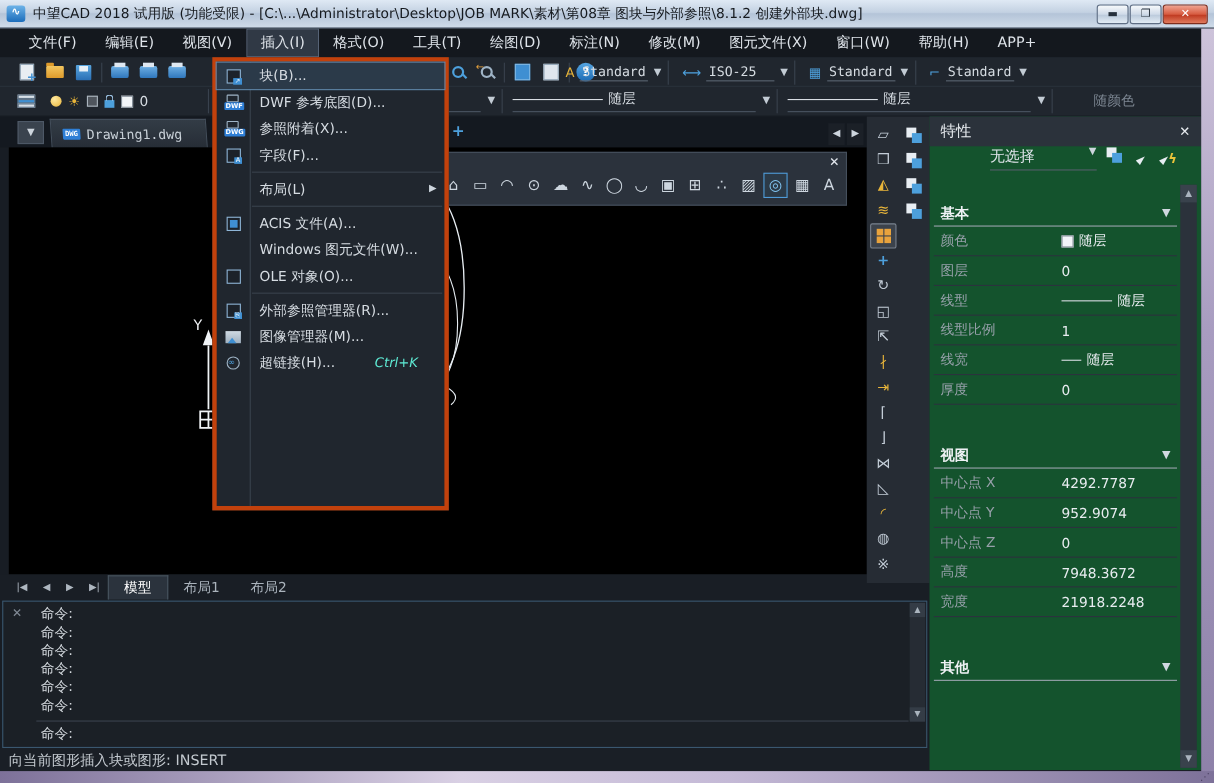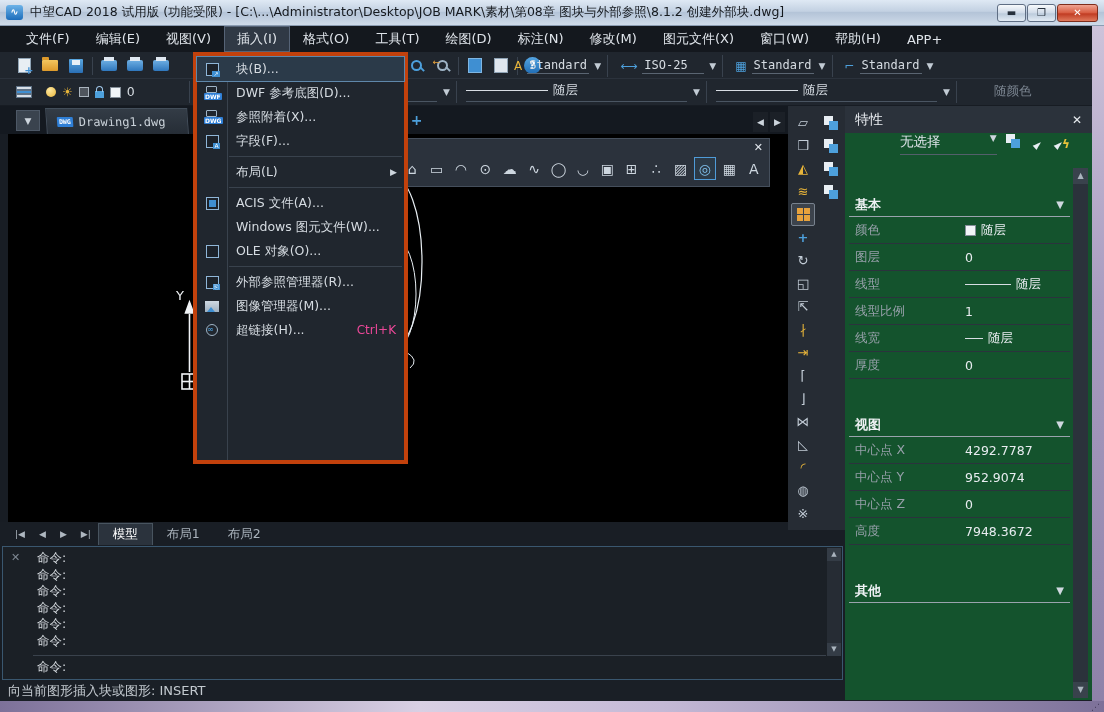--- a/index.html
+++ b/index.html
@@ -119,21 +119,21 @@
   .sq2:before { content:""; position:absolute; left:0; top:0; width:9px; height:9px; background:#e8eef3; }
   .sq2:after { content:""; position:absolute; right:0; bottom:0; width:9px; height:9px; background:#4da0dc; }
 
   
   .insmenu { left:193px; top:52px; width:215px; height:412px; background:#20262e;
     border:4px solid #c2410c; z-index:9; padding-top:1px; }
   .insmenu .iconcol { position:absolute; left:30px; top:0; bottom:0; width:1px; background:#39424d; }
   .mi { height:24px; display:flex; align-items:center; position:relative; }
   .mi .mic { width:30px; display:flex; justify-content:center; align-items:center; flex:none; }
   .mi .lbl { color:#d6dce2; font-size:12.5px; padding-left:9px; white-space:nowrap; }
-  .mi .short { margin-left:auto; padding-right:8px; color:#ec4899; font-size:12px; }
+  .mi .short { margin-left:auto; padding-right:24px; color:#5eead4; font-size:12px;font-style:italic; }
   .mi .sub { position:absolute; right:7px; color:#cdd5dd; font-size:9px; }
   .mi.hl { outline:1px solid #5f87aa; background:#2b3a49; }
   .msep { height:1px; background:#39424d; margin:3px 2px 3px 32px; }
   .mic .sheet { width:13px; height:13px; border:1px solid #8fb6d8; background:#1c222a; position:relative; }
   .mic .sheet.blue:after { content:""; position:absolute; inset:2px; background:#3f8fd2; }
   .mic .sheet .a { position:absolute; right:-2px; bottom:-2px; background:#3f8fd2; color:#fff;
     font-size:6px; line-height:6px; padding:0 1px; }
   .mic .badged { position:relative; width:16px; height:14px; }
   .mic .badged .fold { position:absolute; top:0; left:2px; width:11px; height:7px; border:1px solid #9fb4c6; border-radius:1px; }
   .mic .badged .bb { position:absolute; bottom:0; left:0; background:#2f7fd6; color:#fff;
@@ -151,21 +151,21 @@
   .props .ptitle .x { color:#e8ecf0; font-size:12px; font-weight:bold; }
   .selrow { height:32px; display:flex; align-items:flex-start; padding:0 22px; gap:8px;margin-left:33px; }
   .selrow .selval { color:#dfe4ea; font-size:13.5px; width:118px; border-bottom:1px solid #545f6b; padding-bottom:3px; display:flex; }
   .selrow .selval .arr { margin-left:auto; font-size:9px; color:#cdd5dd; }
   .selrow .tool { width:20px; text-align:center; }
   .cursor-g { color:#e8eef3; font-size:11px; display:inline-block; transform:rotate(-42deg); }
   .bolt { color:#e8c23a; font-size:12px; font-weight:bold; }
   .pscroll { position:absolute; right:4px; top:62px; width:15px; height:530px; background:#2b323b; }
   .pscroll .sa { height:16px; color:#aab4be; font-size:8px; text-align:center; line-height:16px; background:#39424c; }
   .pscroll .sa.dn { position:absolute; bottom:0; left:0; right:0; }
-  .pcontent { position:absolute; left:4px; right:22px; top:79px; }
+  .pcontent { position:absolute; left:4px; right:22px; top:68px; }
   .phead { display:flex; align-items:center; height:24px; border-bottom:1px solid #9aa3ad;
     margin-top:8px; padding:0 6px; }
   .phead .t { color:#eef1f4; font-size:13px; font-weight:bold; flex:1; }
   .phead .arr { color:#d0d8e0; font-size:10px; }
   .prow { display:flex; align-items:center; height:27px; border-bottom:1px solid #2b333d; padding:0 6px; }
   .prow .pl { color:#97a0aa; font-size:12.5px; width:110px; }
   .prow .pv { color:#e8ecf0; font-size:12.5px; display:flex; align-items:center; gap:5px; }
   .pgap { height:26px; }
 
   
@@ -592,20 +592,24 @@
         <span class="pv">952.9074</span>
       </div>
       <div class="prow">
         <span class="pl">中心点 Z</span>
         <span class="pv">0</span>
       </div>
       <div class="prow">
         <span class="pl">高度</span>
         <span class="pv">7948.3672</span>
       </div>
+      <div class="prow">
+        <span class="pl">宽度</span>
+        <span class="pv">21918.2248</span>
+      </div>
       <div class="pgap"></div>
       <div class="phead">
         <span class="t">其他</span>
         <span class="arr">▼</span>
       </div>
     </div>
   </div>
 
   <div class="abs laytabs">
     <span class="navbtn">|◀</span>

